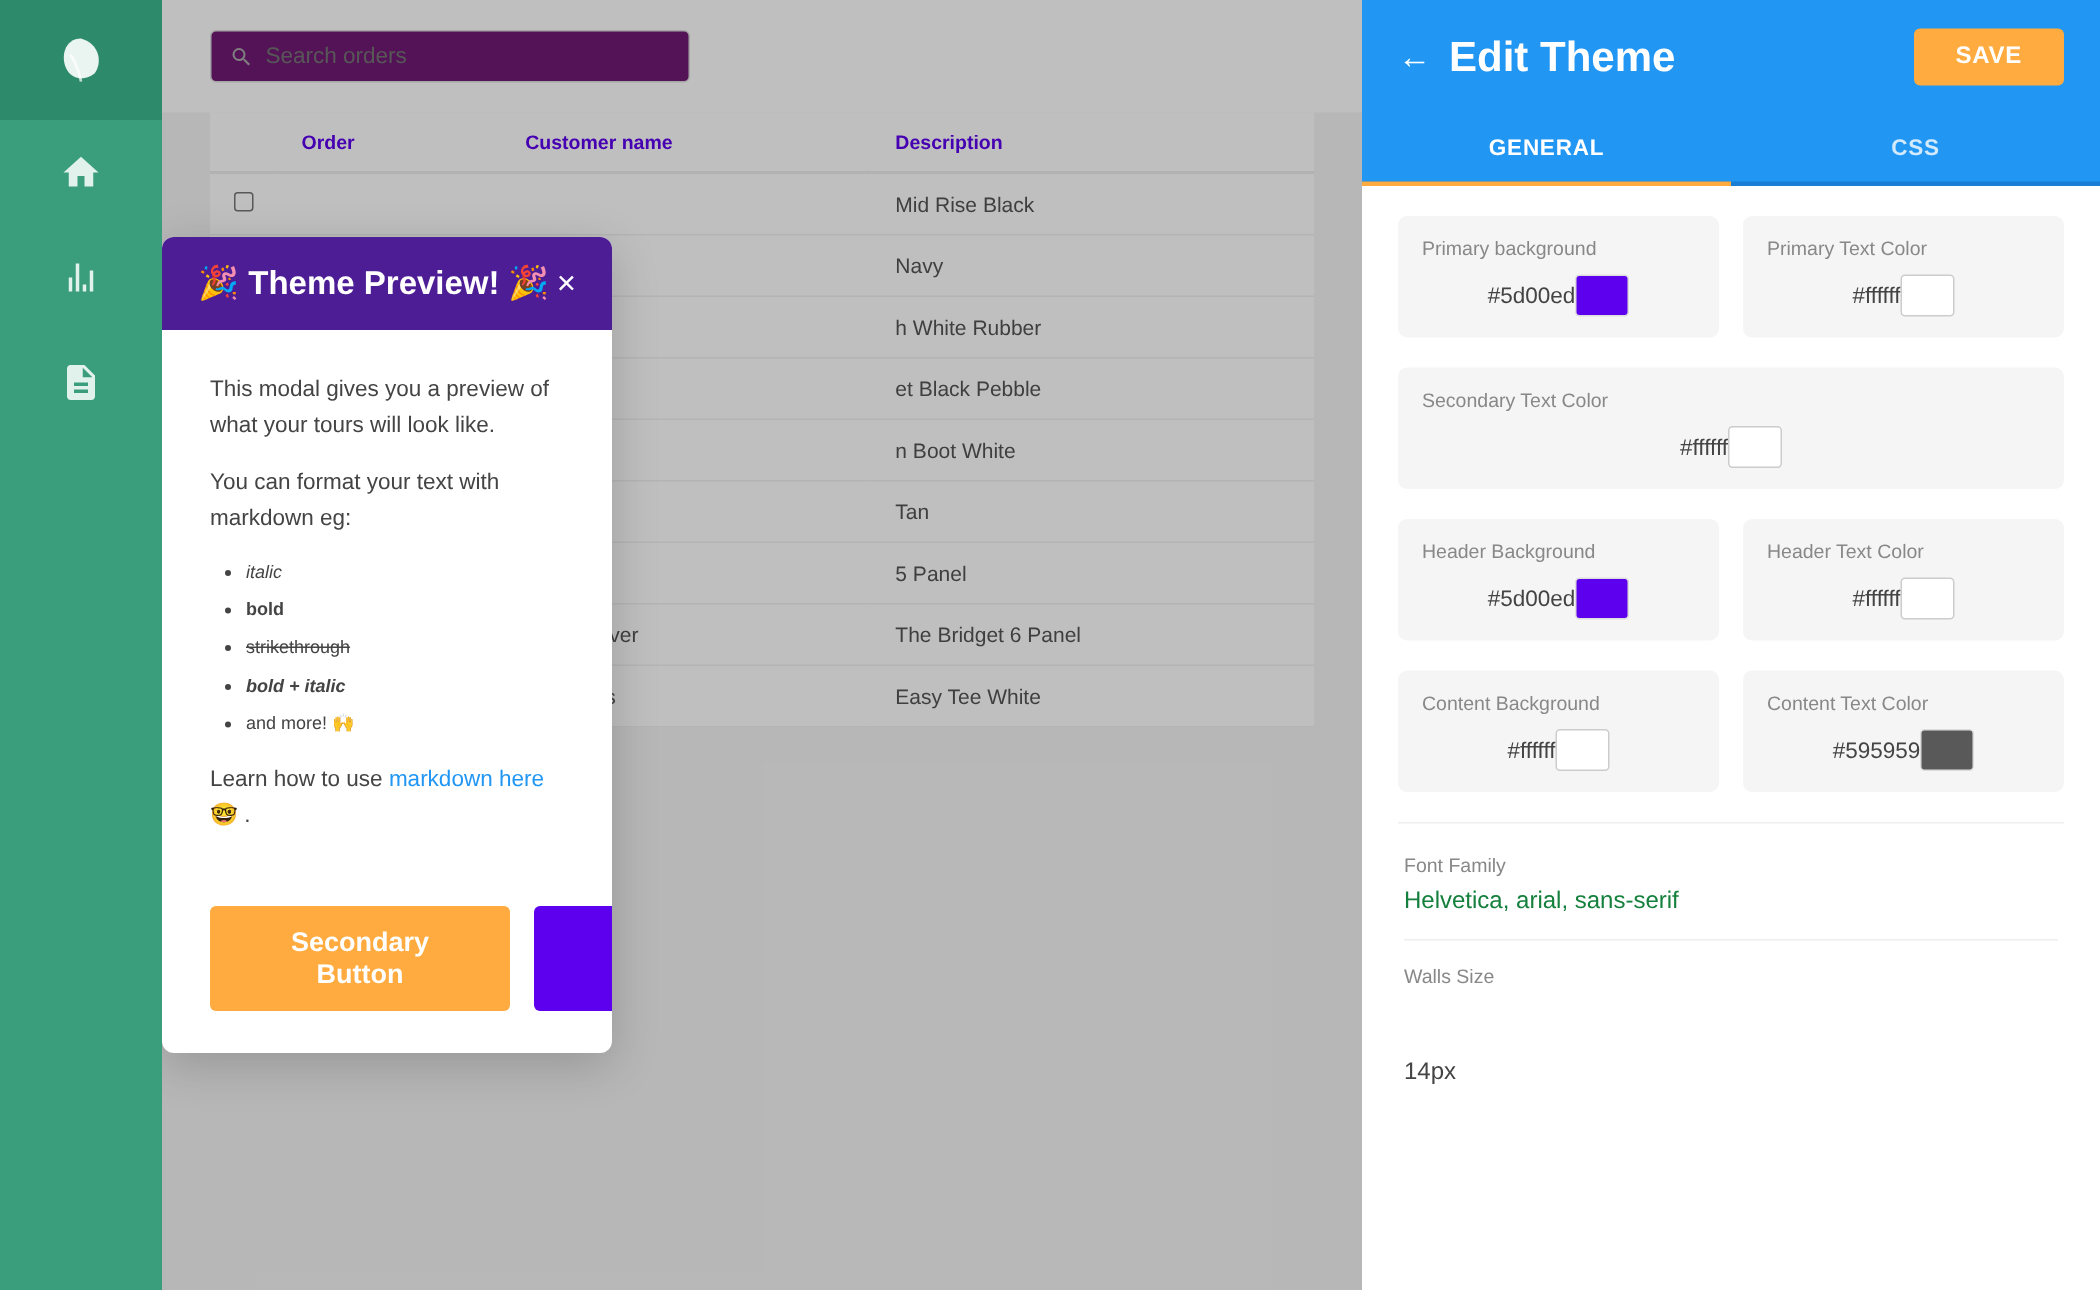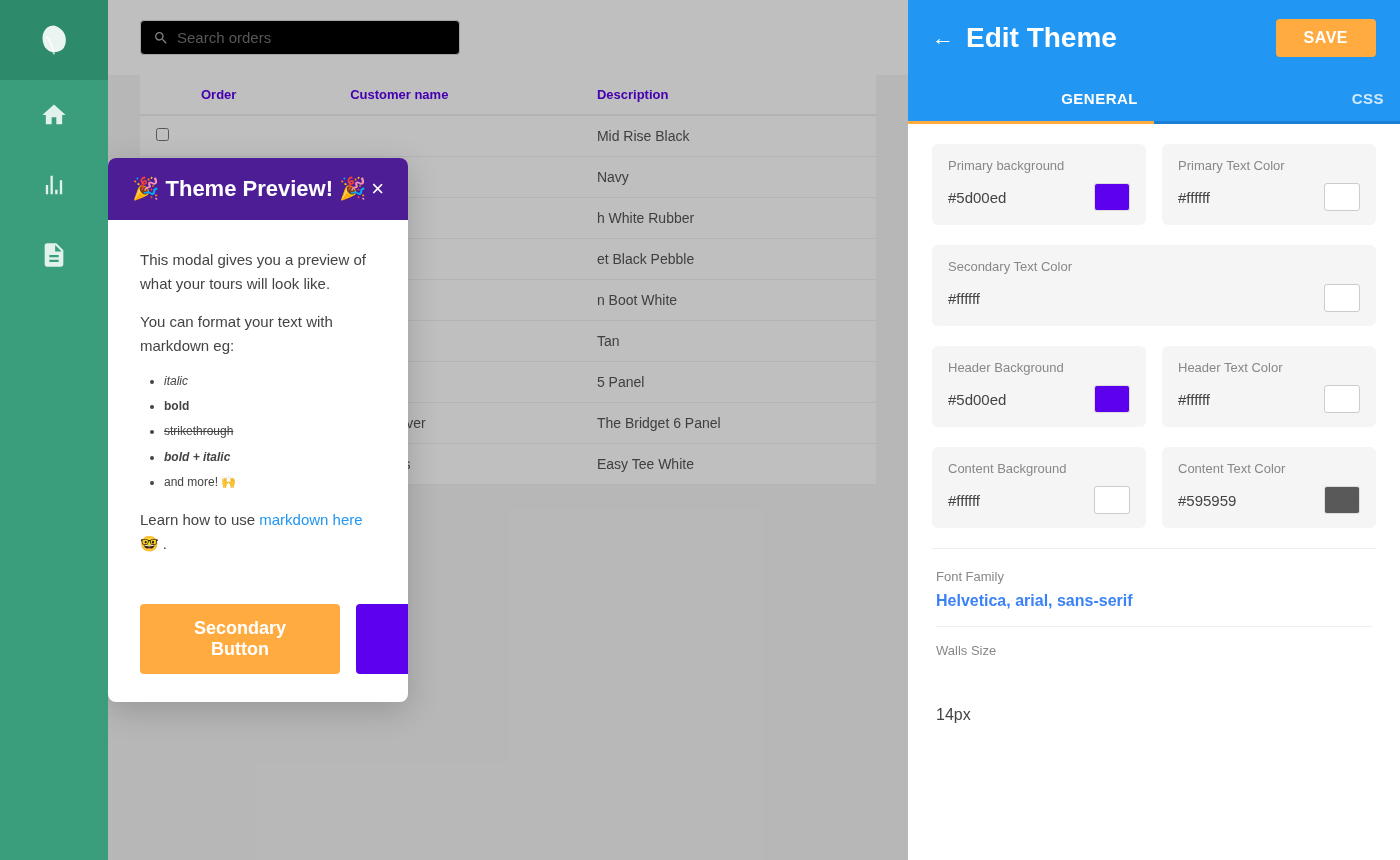--- a/index.html
+++ b/index.html
@@ -68,21 +68,21 @@
       padding: 20px 32px;
       background: #fff;
     }
     .search-input-wrapper {
       display: flex;
       align-items: center;
       border: 1px solid #ddd;
       border-radius: 4px;
       padding: 8px 12px;
       width: 320px;
-      background: #000000;
+      background: #701a75;
     }
     .search-input-wrapper svg { width: 16px; height: 16px; fill: #aaa; margin-right: 8px; flex-shrink: 0; }
     .search-input-wrapper input {
       border: none;
       outline: none;
       font-size: 15px;
       color: #aaa;
       width: 100%;
       background: transparent;
     }
@@ -276,21 +276,21 @@
 
     
     .panel-tabs {
       display: flex;
       background: #2196f3;
       border-bottom: 3px solid #1a7fd4;
     }
     .panel-tab {
       flex: 1;
       padding: 14px 16px;
-      text-align: right;
+      text-align: center;
       font-size: 15px;
       font-weight: 700;
       color: rgba(255,255,255,0.8);
       cursor: pointer;
       letter-spacing: 0.5px;
       text-transform: uppercase;
       position: relative;
     }
     .panel-tab.active {
       color: #fff;
@@ -322,21 +322,21 @@
       padding: 14px 16px;
     }
     .theme-field-label {
       font-size: 13px;
       color: #888;
       margin-bottom: 10px;
     }
     .theme-field-value-row {
       display: flex;
       align-items: center;
-      justify-content: space-between;
+      justify-content: center;
     }
     .theme-field-value {
       font-size: 15px;
       color: #444;
       font-weight: 500;
     }
     .color-swatch {
       width: 36px;
       height: 28px;
       border-radius: 3px;
@@ -348,22 +348,22 @@
       border-top: 1px solid #eee;
       margin: 8px 0 20px;
     }
     .font-field-label {
       font-size: 13px;
       color: #888;
       margin-bottom: 8px;
     }
     .font-field-value {
       font-size: 16px;
-      color: #3b82f6;
-      font-weight: 700;
+      color: #15803d;
+      font-weight: 400;
       border-bottom: 1px solid #eee;
       padding-bottom: 16px;
       margin-bottom: 16px;
     }
     .font-size-label {
       font-size: 13px;
       color: #888;
       margin-bottom: 8px;
     }
     .font-size-value {

